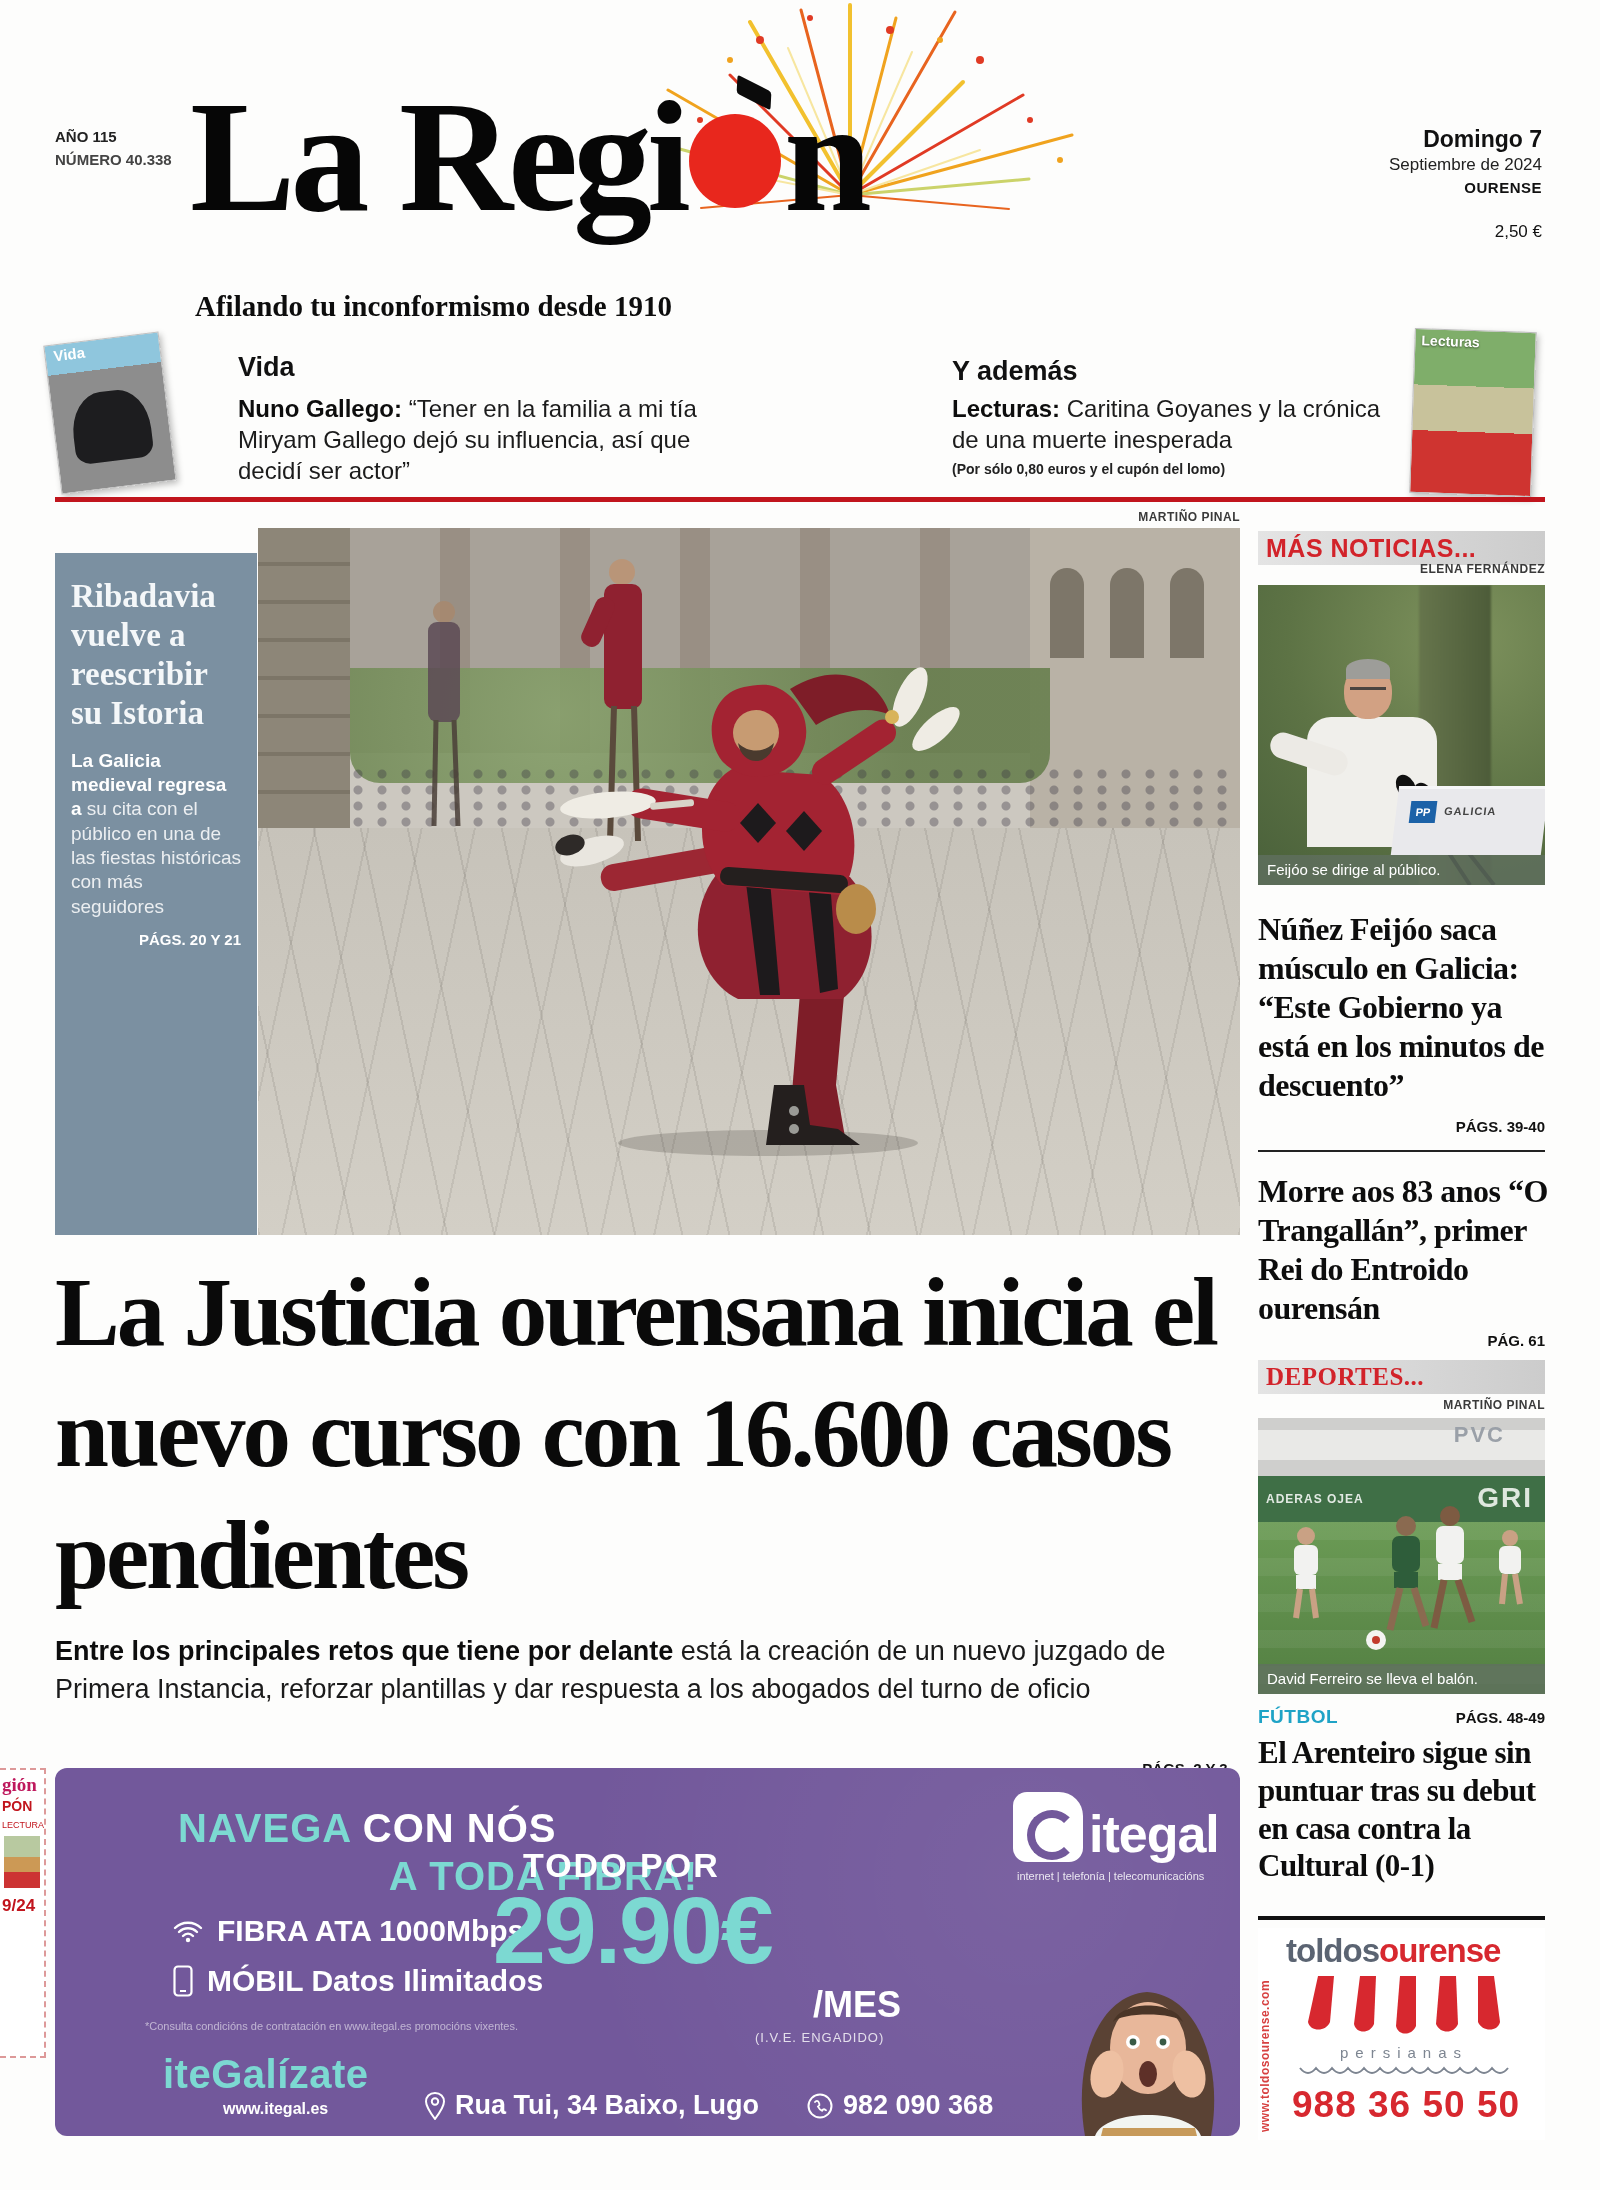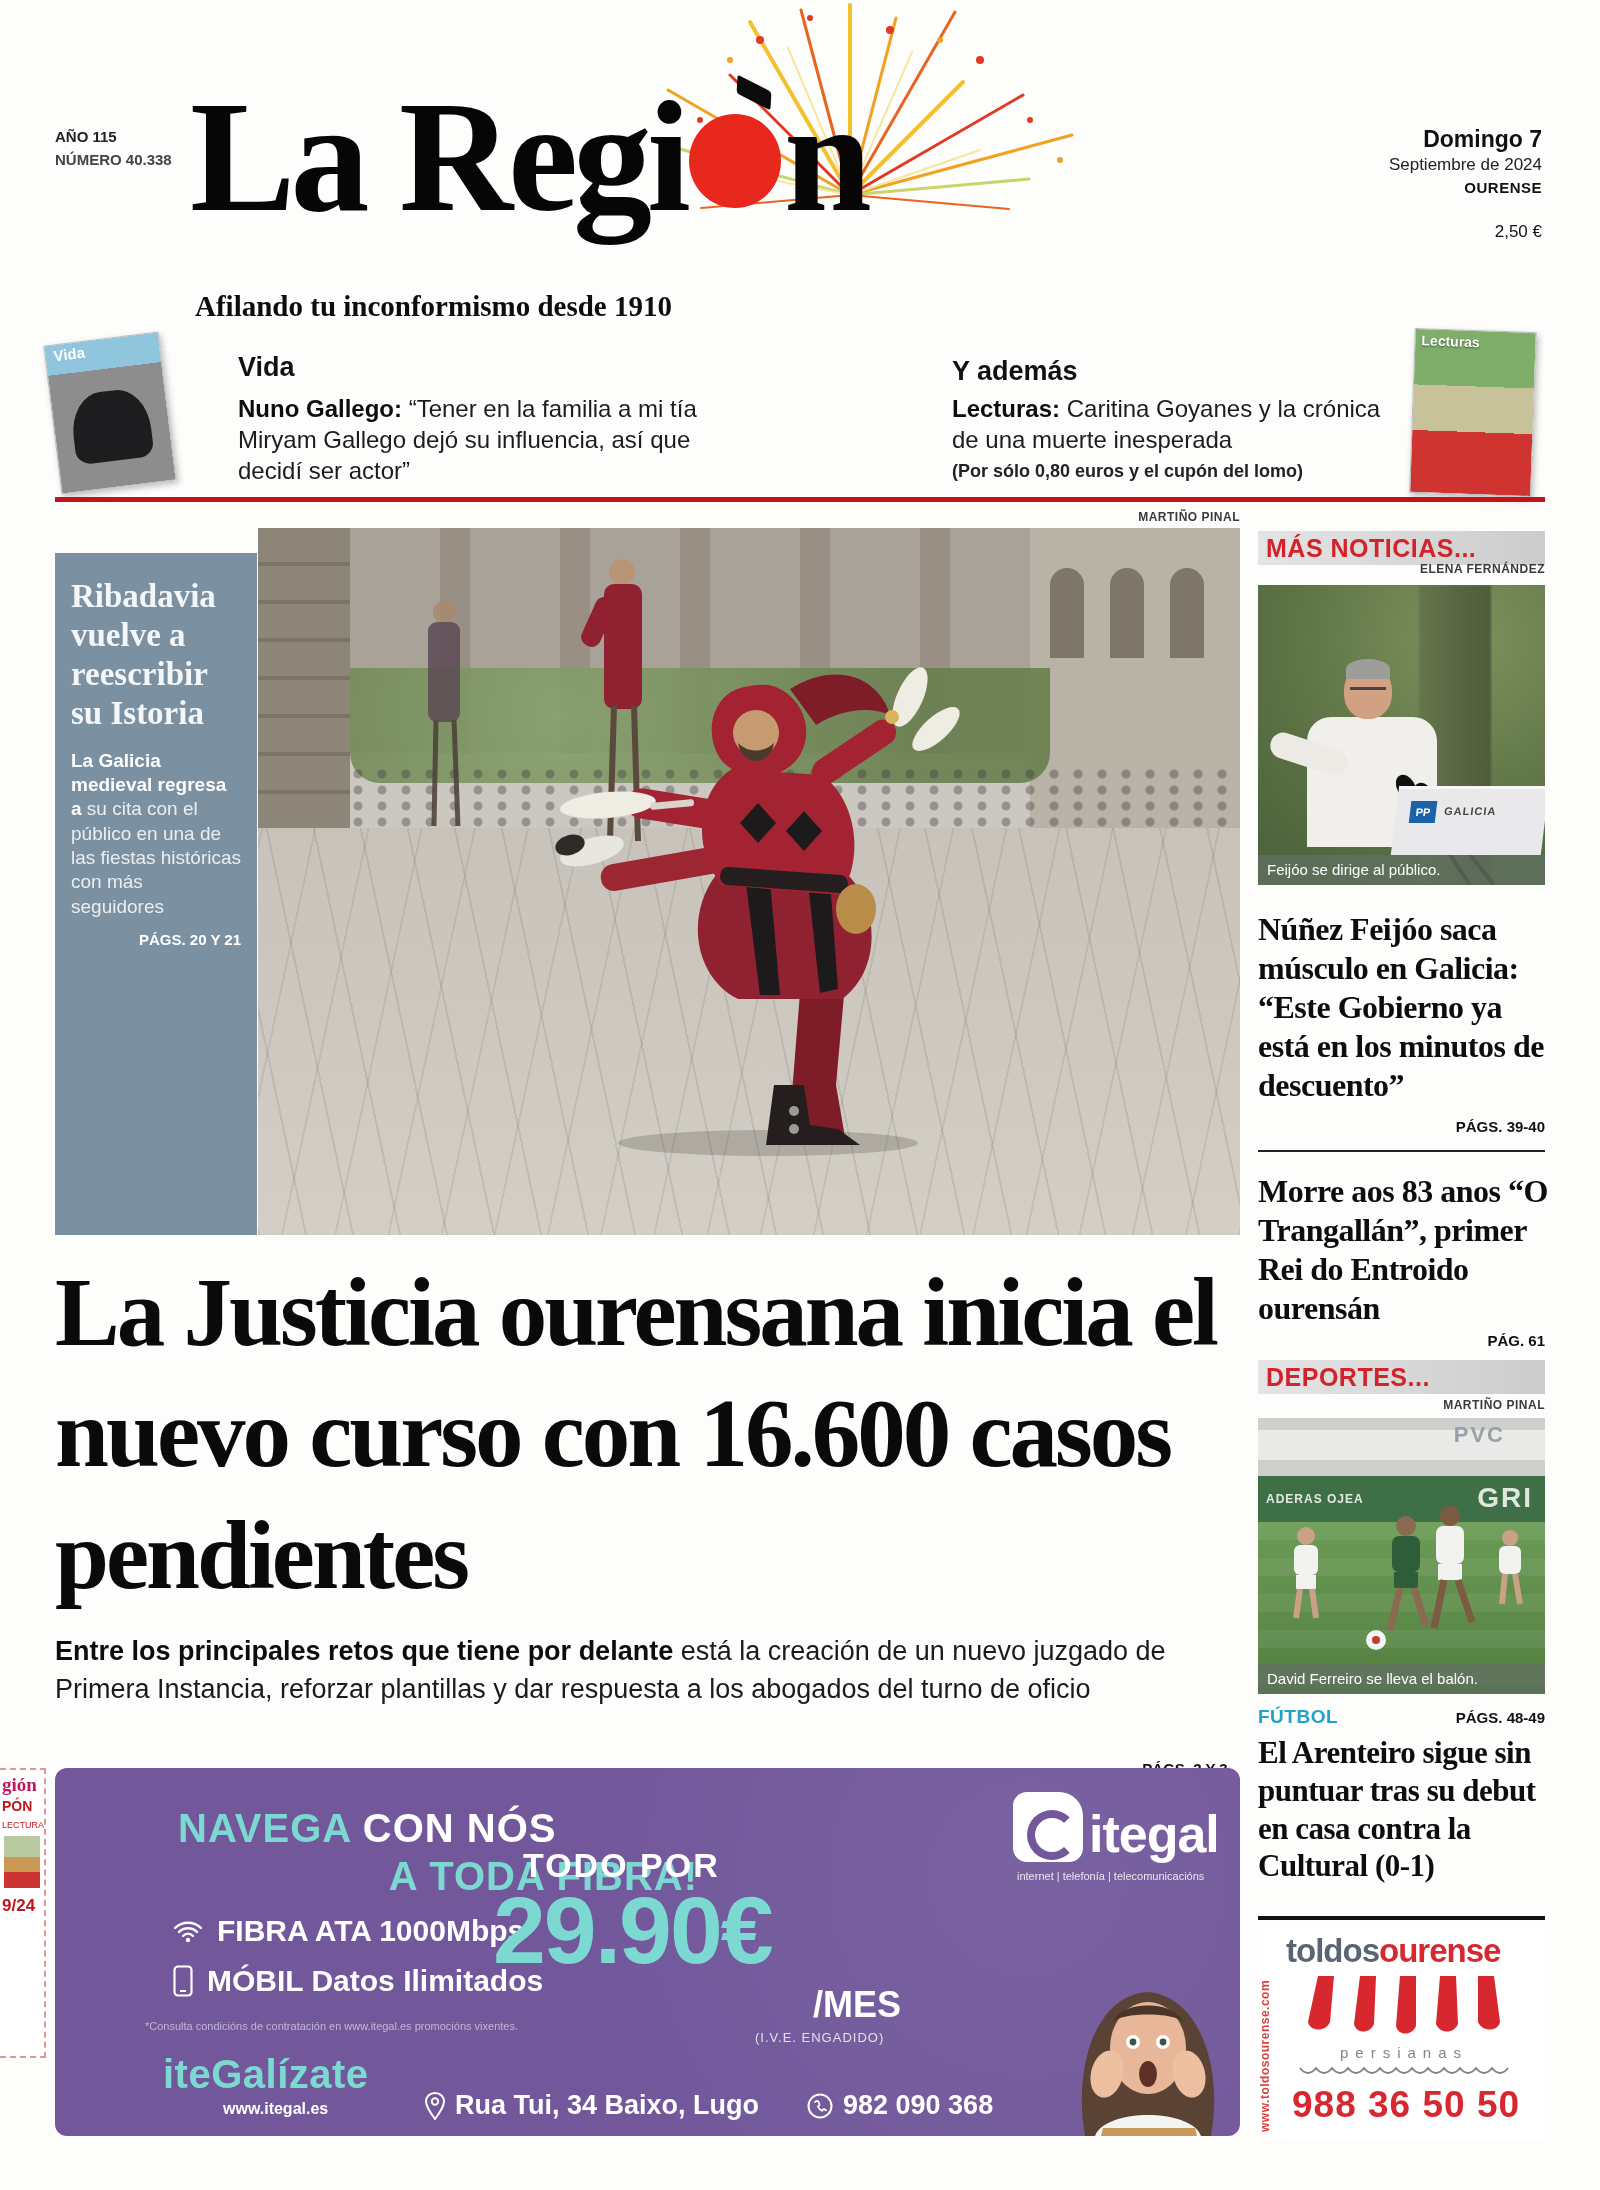--- a/index.html
+++ b/index.html
@@ -33,21 +33,21 @@
       border-radius:40% 40% 20% 20%/60% 60% 20% 20%;}
   .lect-thumb{left:1412px;top:330px;width:120px;height:163px;transform:rotate(2deg);
       background:linear-gradient(180deg,#7fae6a 0 34%,#c8c29b 34% 62%,#cf3430 62% 100%);}
   .lect-thumb .tlabel{position:absolute;top:3px;left:6px;color:#fff;font-weight:bold;font-size:14px;text-shadow:0 1px 2px rgba(0,0,0,.5);}
   .vida-text{left:238px;top:352px;width:480px;}
   .vida-text h3{margin:0 0 10px 0;font-size:27px;}
   .promo-p{font-size:24px;line-height:1.3;margin:0;color:#1c1c1c;}
   .promo-p b{color:#0d0d0d;}
   .ademas-text{left:952px;top:356px;width:440px;}
   .ademas-text h3{margin:0 0 6px 0;font-size:27px;}
-  .ademas-note{font-size:18px;font-weight:bold;color:#222;margin-top:6px;}
+  .ademas-note{font-size:14px;font-weight:bold;color:#222;margin-top:6px;}
   .red-rule{left:55px;top:497px;width:1490px;height:5px;background:#c1151d;}
 
   
   .credit{font-size:12px;font-weight:bold;color:#3a3a3a;letter-spacing:.5px;}
   .main-credit{left:255px;top:510px;width:985px;text-align:right;}
 
   .sidebar{left:55px;top:553px;width:202px;height:682px;background:#7b90a1;color:#fff;box-sizing:border-box;padding:24px 16px;}
   .sb-title{font-weight:bold;font-size:33px;line-height:1.18;color:#f4f7f9;}
   .sb-lead{margin-top:16px;font-size:19px;line-height:1.28;}
   .sb-lead .rest{color:rgba(255,255,255,.85);font-weight:normal;}
@@ -96,21 +96,21 @@
   .fj-region{position:absolute;left:48px;top:16px;font-size:11px;font-weight:bold;color:#444;letter-spacing:1px;}
   .photo-caption{position:absolute;left:0;right:0;bottom:0;height:30px;background:rgba(96,112,96,.78);
      color:#fff;font-size:15px;line-height:30px;padding-left:9px;}
   .rc-headline{left:1258px;width:300px;font-weight:bold;color:#0d0d0d;line-height:1.22;letter-spacing:-.5px;}
   .feijoo-headline{top:910px;font-size:32px;}
   .rc-pages{left:1258px;width:287px;text-align:right;font-weight:bold;font-size:15px;}
   .feijoo-pages{top:1118px;}
   .divider1{left:1258px;top:1150px;width:287px;height:2px;background:#222;}
   .trangallan-headline{top:1172px;font-size:32px;}
   .trangallan-pages{top:1332px;}
-  .bar-sports{top:1360px;}
+  .bar-sports{top:1360px;font-family:Liberation Serif, serif;}
   .sports-credit{left:1258px;top:1398px;width:287px;text-align:right;}
   .futbol-photo{left:1258px;top:1418px;width:287px;height:276px;overflow:hidden;background:#cfcfcd;}
   .fb-stands{position:absolute;left:0;top:0;right:0;height:58px;background:#cfcfcd;}
   .fb-banner{position:absolute;left:0;top:12px;right:0;height:30px;background:#e9e9e7;}
   .fb-pvc{position:absolute;right:40px;top:4px;color:#9aa0a8;font-weight:bold;font-size:22px;letter-spacing:2px;}
   .fb-boards{position:absolute;left:0;top:58px;right:0;height:46px;background:#3f6f46;}
   .fb-ojea{position:absolute;left:8px;top:16px;color:rgba(255,255,255,.85);font-size:12px;font-weight:bold;letter-spacing:1px;}
   .fb-gri{position:absolute;right:12px;top:6px;color:#dfe8df;font-size:28px;font-weight:bold;letter-spacing:2px;}
   .fb-field{position:absolute;left:0;top:104px;right:0;bottom:0;
      background:repeating-linear-gradient(180deg,rgba(255,255,255,.06) 0 18px,transparent 18px 36px),

